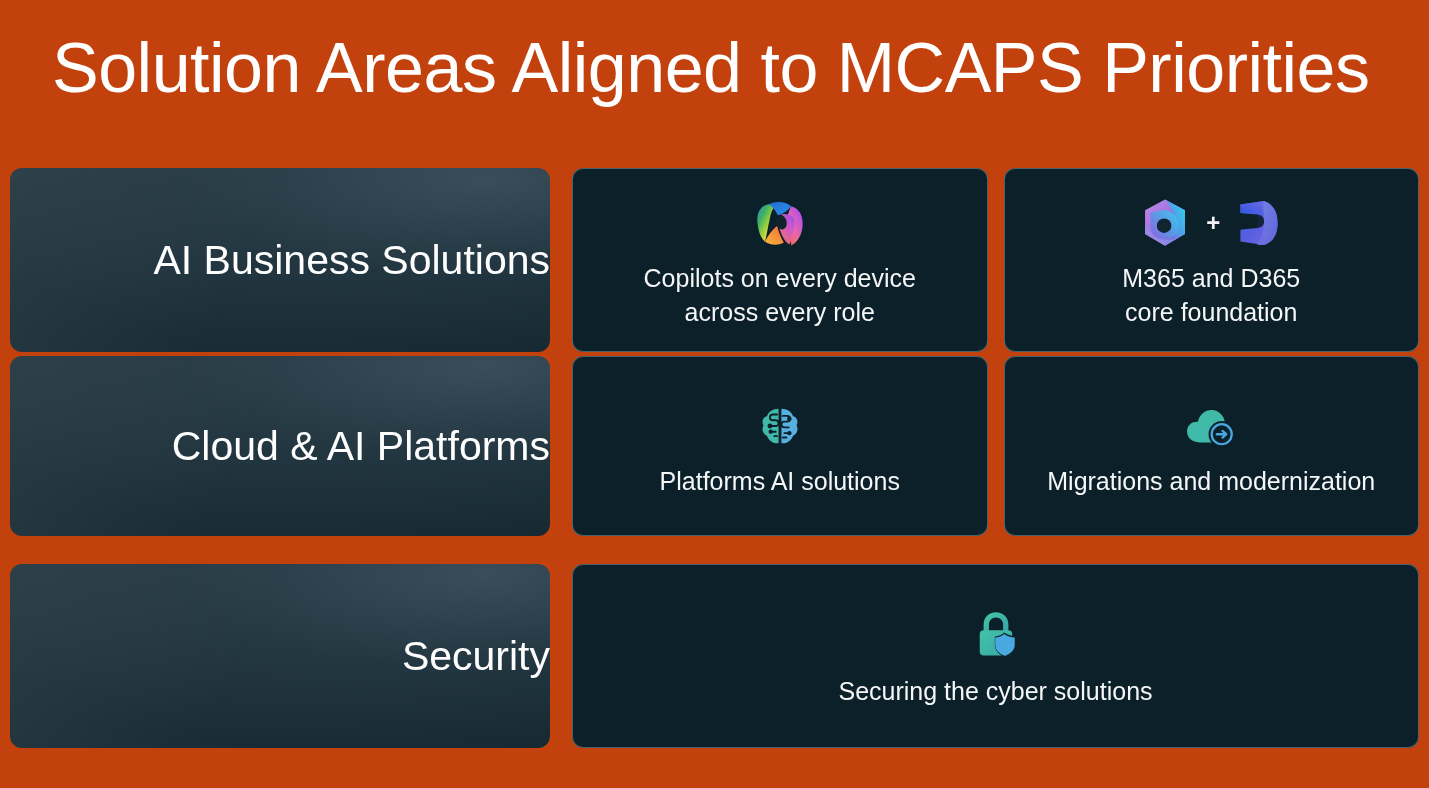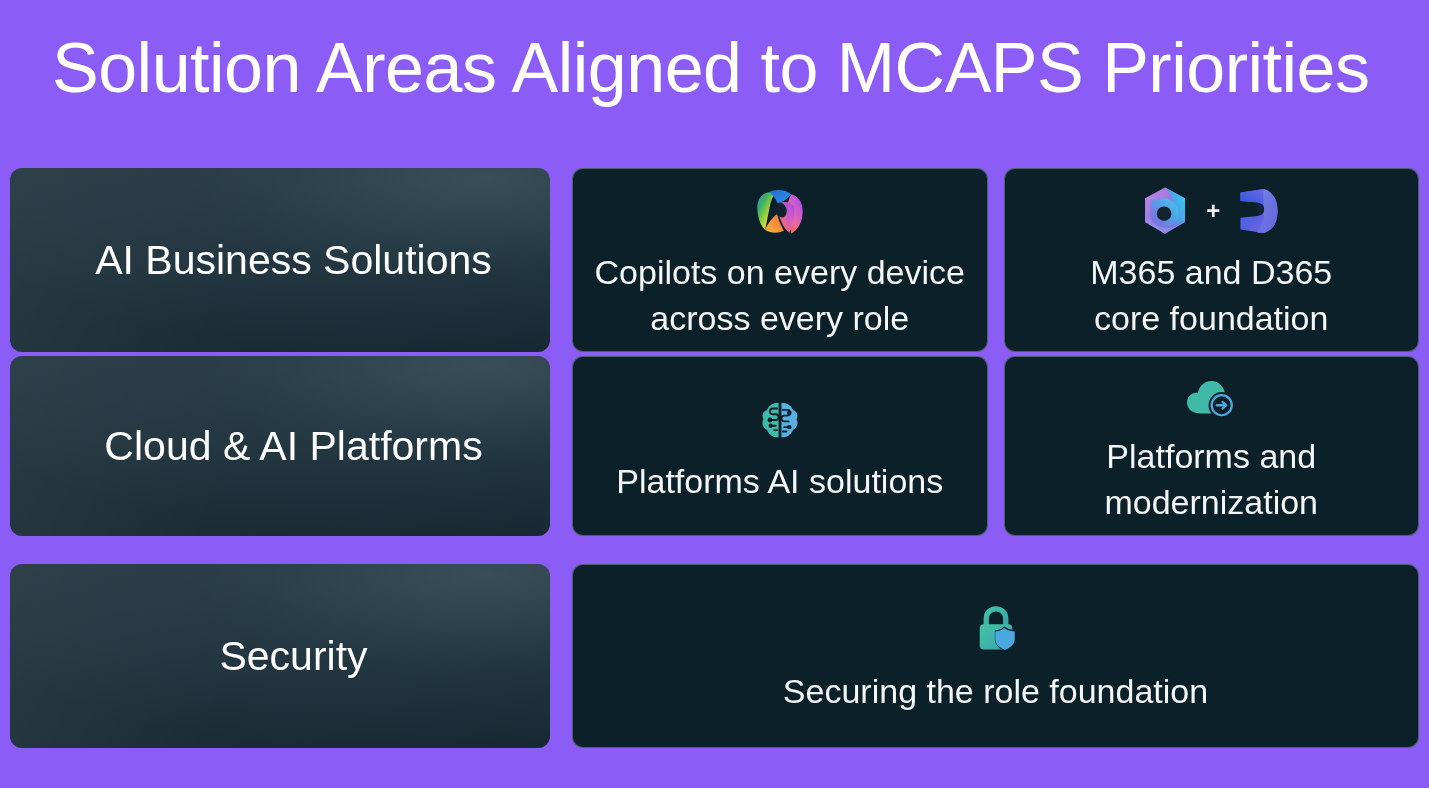--- a/index.html
+++ b/index.html
@@ -16,21 +16,21 @@
     font-family: "Liberation Sans", "DejaVu Sans", sans-serif;
     color: #ffffff;
     position: relative;
   }
 
   .slide {
     position: absolute;
     inset: 0;
     width: 1429px;
     height: 788px;
-    background: #8b5cf6;
+    background: #c2410c;
   }
 
   
   .slide-title {
     position: absolute;
     left: 52px;
     top: 22px;
     width: 1340px;
     height: 92px;
     line-height: 92px;
@@ -64,21 +64,21 @@
   
   .cat-panel {
     width: 540px;
     flex: 0 0 540px;
     border-radius: 12px;
     background:
       radial-gradient(145% 140% at 88% 6%, rgba(125,150,165,0.30) 0%, rgba(90,115,130,0.12) 38%, rgba(20,40,52,0.0) 72%),
       linear-gradient(158deg, #22353f 0%, #1d303a 42%, #152832 100%);
     display: flex;
     align-items: center;
-    justify-content: center;
+    justify-content: flex-end;
     position: relative;
     overflow: hidden;
     padding-left: 27px;
   }
   .cat-panel::after {
     content: "";
     position: absolute;
     inset: 0;
     border-radius: 12px;
     background: linear-gradient(115deg, rgba(255,255,255,0.045) 0%, rgba(255,255,255,0.0) 45%);
@@ -132,21 +132,21 @@
 
   .plus-sign {
     font-size: 24px;
     font-weight: 700;
     color: #f2f2f2;
     line-height: 1;
     padding: 0 2px;
   }
 
   .card-label {
-    font-size: 34px;
+    font-size: 25px;
     font-weight: 400;
     line-height: 1.36;
     color: #f4f6f7;
     text-align: center;
     white-space: pre-line;
   }
 </style>
 </head>
 <body>
 
@@ -315,21 +315,21 @@
               <path d="M20 48 C10 48 4 41 5 33 C6 26 12 22 18 23 C20 13 29 7 38 9 C46 11 51 18 51 26 C58 26 62 31 62 37 C62 43 57 48 51 48 Z" fill="#3fb9a8"></path>
               <circle cx="47" cy="38" r="16" fill="#0c2029"></circle>
               <circle cx="47" cy="38" r="13.5" fill="#4aa8e0"></circle>
               <circle cx="47" cy="38" r="10.8" fill="#0c2029"></circle>
               <g stroke="#4aa8e0" stroke-width="2.8" fill="none" stroke-linecap="round" stroke-linejoin="round">
                 <path d="M41 38 L52 38"></path>
                 <path d="M48 34 L52.5 38 L48 42"></path>
               </g>
             </svg>
           </div>
-          <div class="card-label">Platforms and modernization</div>
+          <div class="card-label">Migrations and modernization</div>
         </div>
 
       </div>
     </div>
 
     <div class="row row-3">
 
       <div class="cat-panel">
         <div class="cat-label">Security</div>
       </div>
@@ -349,20 +349,20 @@
               </defs>
 
               <path d="M20 26 L20 18 C20 11 25 6 32 6 C39 6 44 11 44 18 L44 26" fill="none" stroke="url(#lkg)" stroke-width="6.5" stroke-linecap="round"></path>
 
               <rect x="12" y="25" width="40" height="31" rx="5" fill="url(#lkg)"></rect>
 
               <path d="M46 31 C52 35 58 36 62 36 L62 47 C62 55 55 60 48 63 C41 60 34 55 34 47 L34 36 C38 36 42 35 46 31 Z" fill="#0c2029" transform="translate(-4,-4) scale(0.96) translate(2,2)"></path>
               <path d="M46 33 C51 36.5 56 37.5 59.5 37.5 L59.5 47 C59.5 54 53.5 58.5 47 61 C40.5 58.5 34.5 54 34.5 47 L34.5 37.5 C38 37.5 42 36.5 46 33 Z" fill="#4aa8e0" transform="translate(-4,-4) scale(0.96) translate(2,2)"></path>
             </svg>
           </div>
-          <div class="card-label">Securing the role foundation</div>
+          <div class="card-label">Securing the cyber solutions</div>
         </div>
 
       </div>
     </div>
 
   </div>
 </div>
 
 </body></html>

